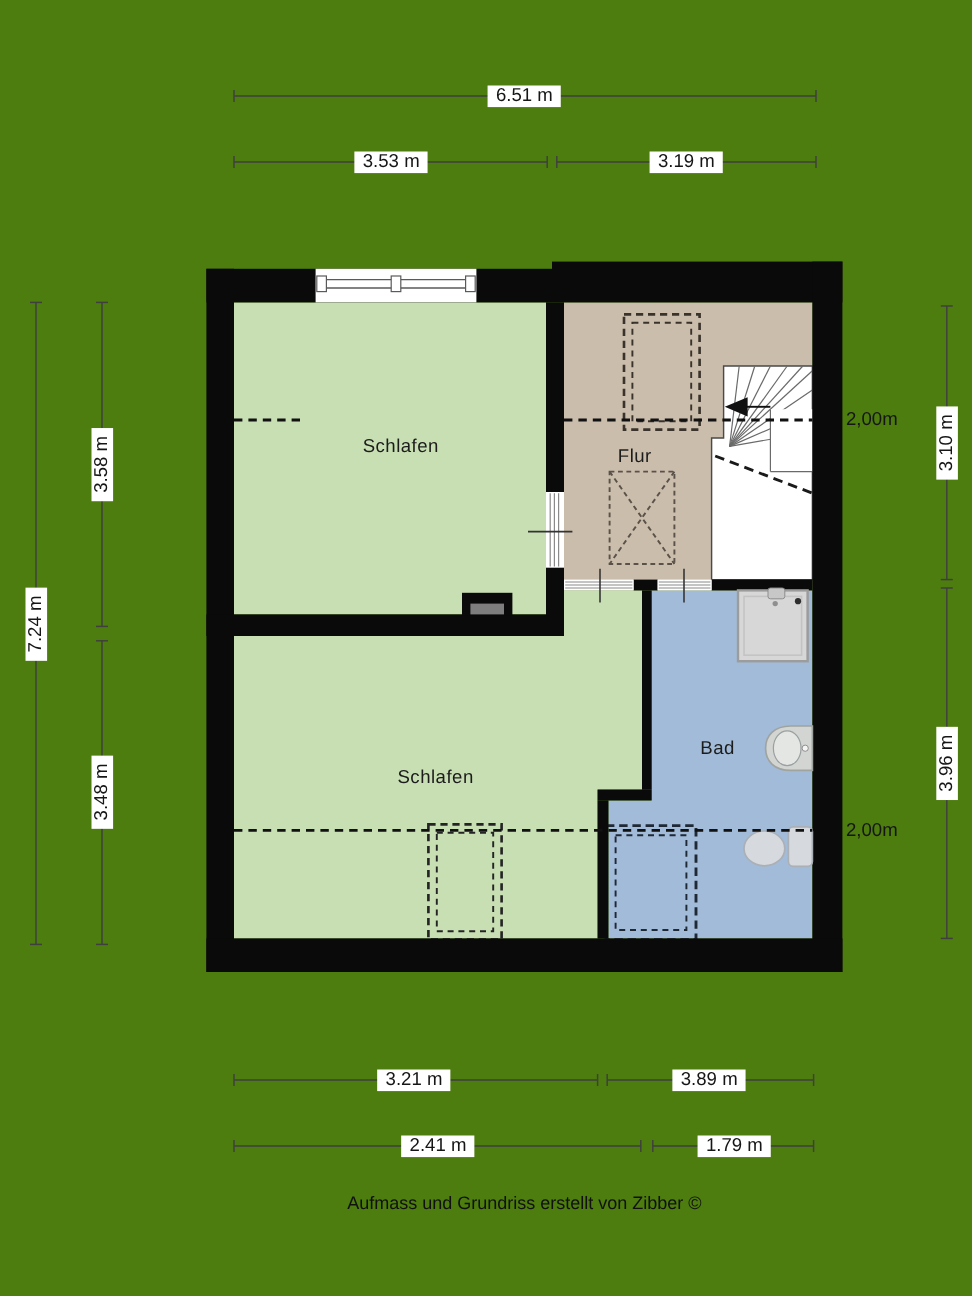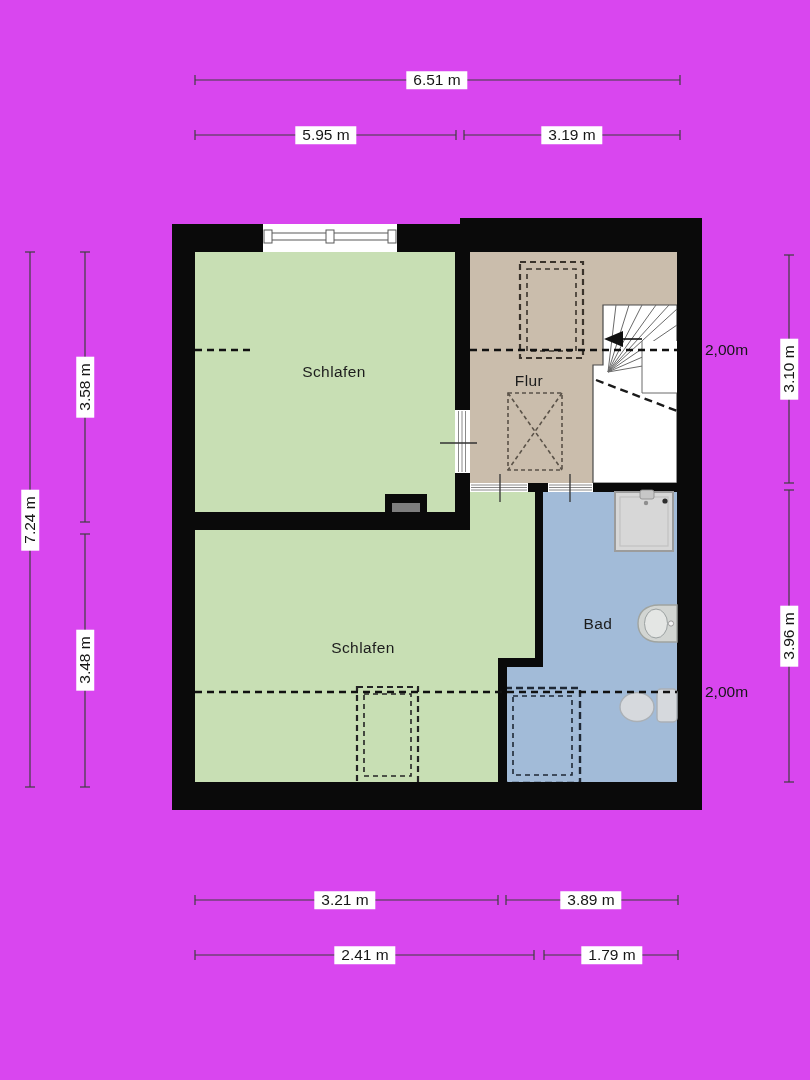--- a/index.html
+++ b/index.html
@@ -1,16 +1,16 @@
 <!DOCTYPE html>
 <html><head>
 <meta charset="utf-8">
 <style>
   html,body{margin:0;padding:0;background:#ffffff;}
-  .canvas{position:relative;width:810px;height:1080px;background:#d946ef;overflow:hidden;
+  .canvas{position:relative;width:810px;height:1080px;background:#4d7c0f;overflow:hidden;
           font-family:"Liberation Sans","DejaVu Sans",sans-serif;}
   svg.plan{position:absolute;left:0;top:0;}
   .lbl{position:absolute;white-space:nowrap;color:#161616;font-size:15.5px;line-height:1;
        transform:translate(-50%,-50%);}
   .lbl.dim{background:#ffffff;padding:1px 7px;}
   .lbl.vert{transform:translate(-50%,-50%) rotate(-90deg);}
   .lbl.room{letter-spacing:0.4px;color:#1c1c1c;}
   .lbl.marker{transform:translate(0,-50%);}
   .lbl.footer{font-size:15px;color:#111;}
 </style>
@@ -184,21 +184,21 @@
     <line x1="195" y1="955" x2="534" y2="955"></line>
         <line x1="195" y1="950" x2="195" y2="960"></line>
         <line x1="534" y1="950" x2="534" y2="960"></line>
     <line x1="544" y1="955" x2="678" y2="955"></line>
         <line x1="544" y1="950" x2="544" y2="960"></line>
         <line x1="678" y1="950" x2="678" y2="960"></line>
   </g>
 </svg>
 
 <div class="lbl dim" style="left:437px;top:80px">6.51 m</div>
-<div class="lbl dim" style="left:326px;top:135px">5.95 m</div>
+<div class="lbl dim" style="left:326px;top:135px">3.53 m</div>
 <div class="lbl dim" style="left:572px;top:135px">3.19 m</div>
 
 <div class="lbl dim vert" style="left:30px;top:520px">7.24 m</div>
 <div class="lbl dim vert" style="left:85px;top:387px">3.58 m</div>
 <div class="lbl dim vert" style="left:85px;top:660px">3.48 m</div>
 
 <div class="lbl dim vert" style="left:789px;top:369px">3.10 m</div>
 <div class="lbl dim vert" style="left:789px;top:636px">3.96 m</div>
 
 <div class="lbl dim" style="left:345px;top:900px">3.21 m</div>
@@ -207,14 +207,15 @@
 <div class="lbl dim" style="left:612px;top:955px">1.79 m</div>
 
 <div class="lbl room" style="left:334px;top:372px">Schlafen</div>
 <div class="lbl room" style="left:529px;top:381px">Flur</div>
 <div class="lbl room" style="left:363px;top:648px">Schlafen</div>
 <div class="lbl room" style="left:598px;top:624px">Bad</div>
 
 <div class="lbl marker" style="left:705px;top:350px">2,00m</div>
 <div class="lbl marker" style="left:705px;top:692px">2,00m</div>
 
+<div class="lbl footer" style="left:437px;top:1003px">Aufmass und Grundriss erstellt von Zibber ©</div>
 
 </div>
 
 </body></html>

